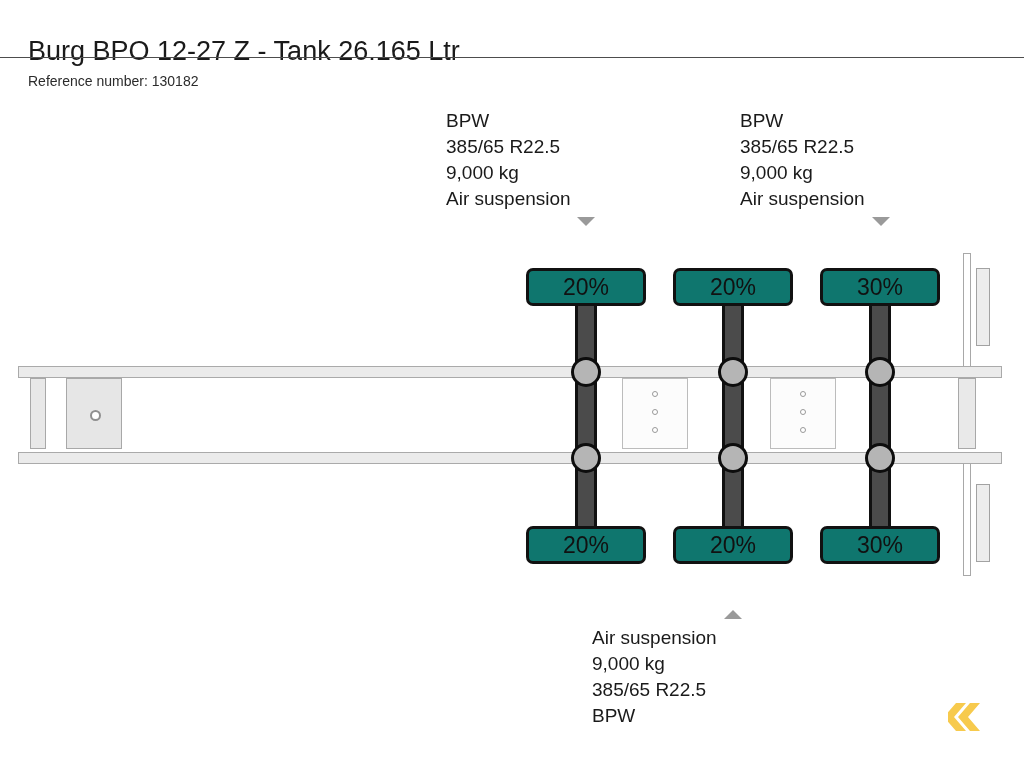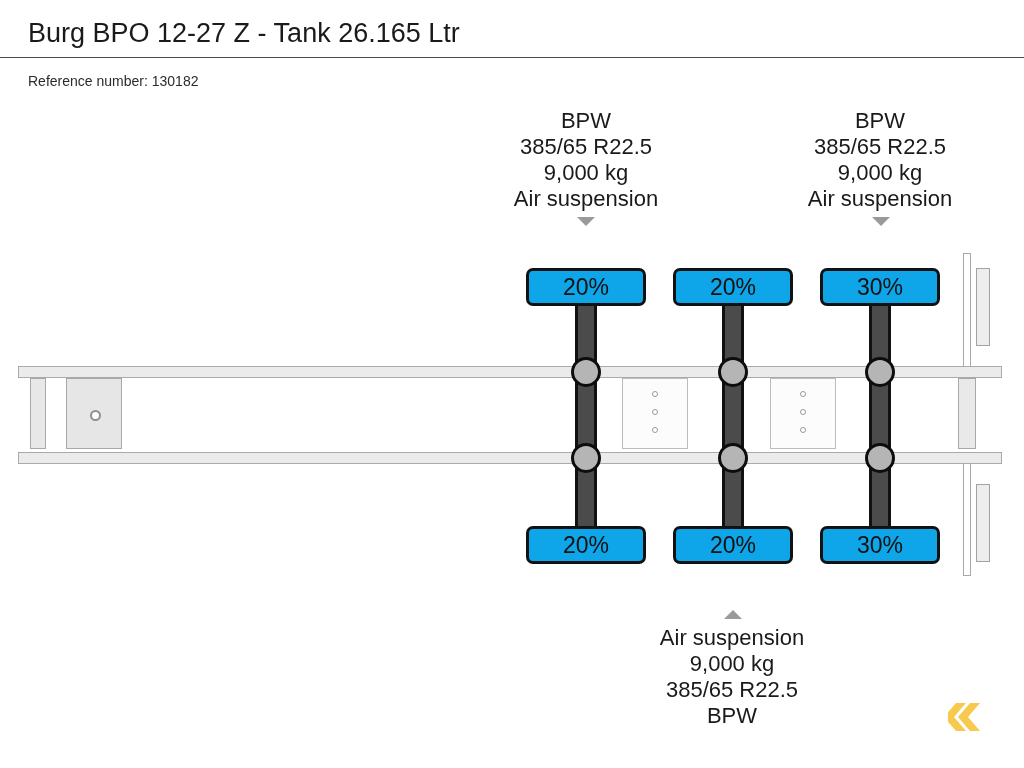--- a/index.html
+++ b/index.html
@@ -25,21 +25,21 @@
   .header {
     position: absolute;
     left: 0;
     top: 0;
     width: 1024px;
     height: 96px;
   }
   .page-title {
     position: absolute;
     left: 28px;
-    top: 18px;
+    top: 36px;
     font-size: 27px;
     font-weight: 400;
     color: #1a1a1a;
     letter-spacing: 0px;
     white-space: nowrap;
   }
   .title-rule {
     position: absolute;
     left: 0;
     top: 57px;
@@ -61,22 +61,22 @@
     position: absolute;
     left: 0;
     top: 96px;
     width: 1024px;
     height: 672px;
   }
 
   
   .callout {
     position: absolute;
-    text-align: center;
-    font-size: 22px;
+    text-align: left;
+    font-size: 19px;
     line-height: 26px;
     color: #1a1a1a;
     white-space: nowrap;
   }
   .callout .ln { display: block; }
 
   .callout-top-1 { left: 446px; top: 12px; width: 280px; }
   .callout-top-2 { left: 740px; top: 12px; width: 280px; }
   .callout-bottom-1 { left: 592px; top: 529px; width: 280px; }
 
@@ -200,21 +200,21 @@
     border-radius: 50%;
     background: #b5b5b5;
     border: 3px solid #0d0d0d;
   }
 
   
   .badge {
     position: absolute;
     width: 120px;
     height: 38px;
-    background: #0ea5e9;
+    background: #0f766e;
     border: 3px solid #111111;
     border-radius: 7px;
     display: flex;
     align-items: center;
     justify-content: center;
     font-size: 23px;
     color: #111111;
   }
   .badge-top-1 { left: 526px; top: 172px; }
   .badge-top-2 { left: 673px; top: 172px; }

